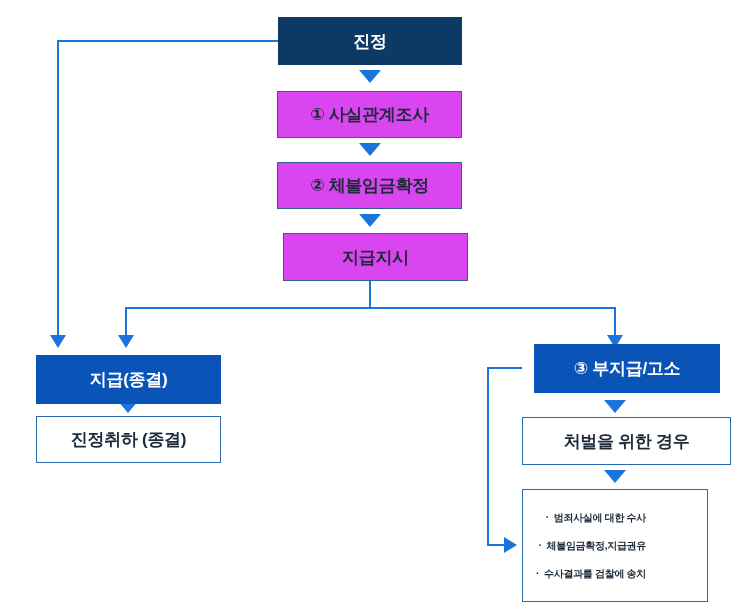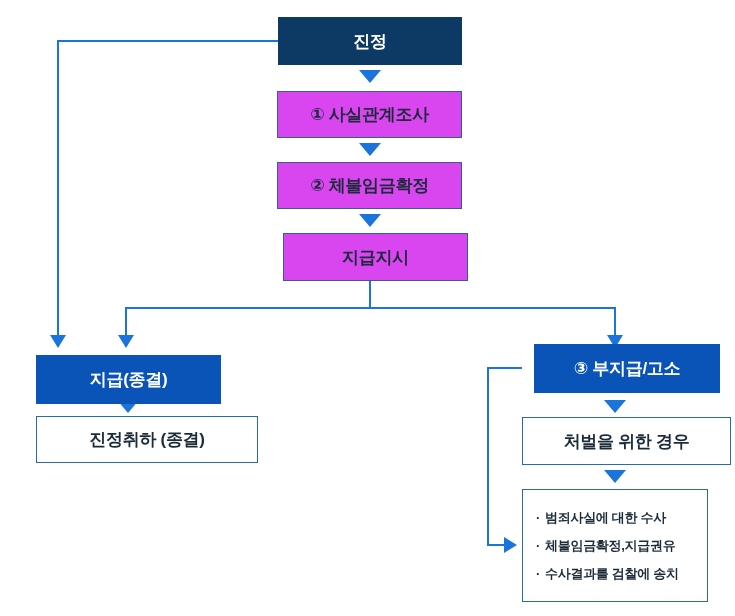--- a/index.html
+++ b/index.html
@@ -3,21 +3,21 @@
 <meta charset="utf-8">
 <style>
   :root {
     --navy: #0d3a64;
     --blue: #0a54b8;
     --line: #1b74dc;
     --border_upper: #33618d;
     --border_lower: #2a6aa8;
     --text_dark: #1c2b3a;
   }
-  * { margin: 0; padding: 0; box-sizing: border-box; }
+  * { margin: 0; padding: 0; box-sizing: border-box; text-align: right; }
   body {
     font-family: "Liberation Sans", "DejaVu Sans", sans-serif;
     background: #ffffff;
   }
   .canvas {
     position: relative;
     width: 735px;
     height: 616px;
     background: #ffffff;
     overflow: hidden;
@@ -43,21 +43,21 @@
     border: 1px solid var(--border_lower);
     color: var(--text_dark);
   }
   .node.list-node {
     align-items: center;
     justify-content: flex-start;
     padding-left: 13px;
   }
   .bullet-list { list-style: none; }
   .bullet-list li {
-    font-size: 13px;
+    font-size: 10px;
     font-weight: bold;
     color: var(--text_dark);
     line-height: 28px;
     letter-spacing: -0.3px;
     white-space: nowrap;
   }
   .bullet-list li .dot { margin-right: 5px; }
   .line {
     position: absolute;
     background: var(--line);
@@ -114,21 +114,21 @@
   <div class="node dark" style="left:278px; top:17px; width:184px; height:48px;">진정</div>
 
   <div class="node white-upper" style="left:277px; top:91px; width:185px; height:47px;">① 사실관계조사</div>
 
   <div class="node white-upper" style="left:277px; top:162px; width:185px; height:47px;">② 체불임금확정</div>
 
   <div class="node white-upper" style="left:283px; top:233px; width:185px; height:48px;">지급지시</div>
 
   <div class="node blue" style="left:36px; top:355px; width:185px; height:49px;">지급(종결)</div>
 
-  <div class="node white-lower" style="left:36px; top:416px; width:222px; height:47px;">진정취하 (종결)</div>
+  <div class="node white-lower" style="left:36px; top:416px; width:185px; height:47px;">진정취하 (종결)</div>
 
   <div class="node blue" style="left:534px; top:344px; width:186px; height:49px;">③ 부지급/고소</div>
 
   <div class="node white-lower" style="left:522px; top:417px; width:209px; height:48px;">처벌을 위한 경우</div>
 
   <div class="node white-lower list-node" style="left:522px; top:489px; width:186px; height:113px;">
     <ul class="bullet-list">
       <li>
         <span class="dot">·</span><span>범죄사실에 대한 수사</span>
       </li>

